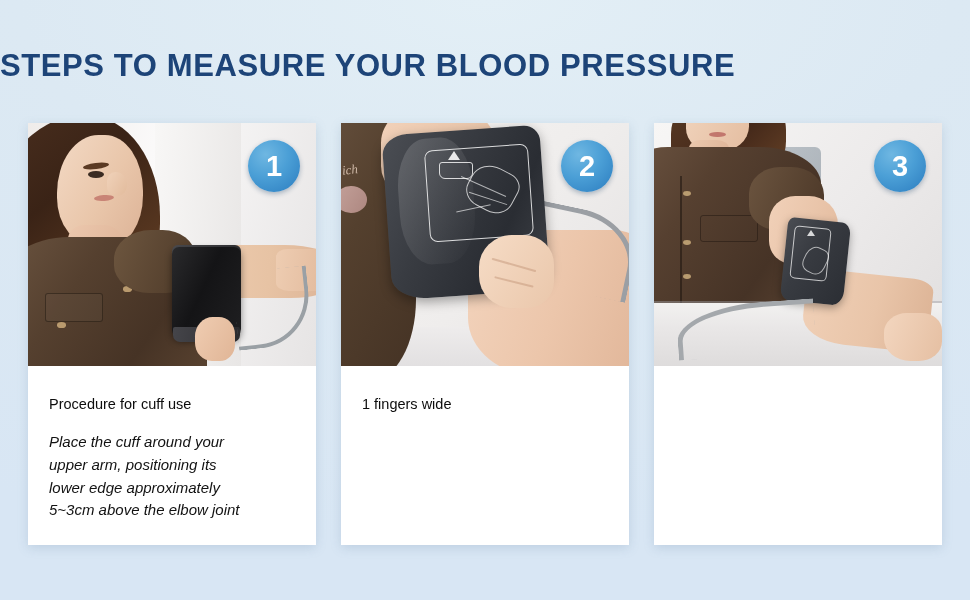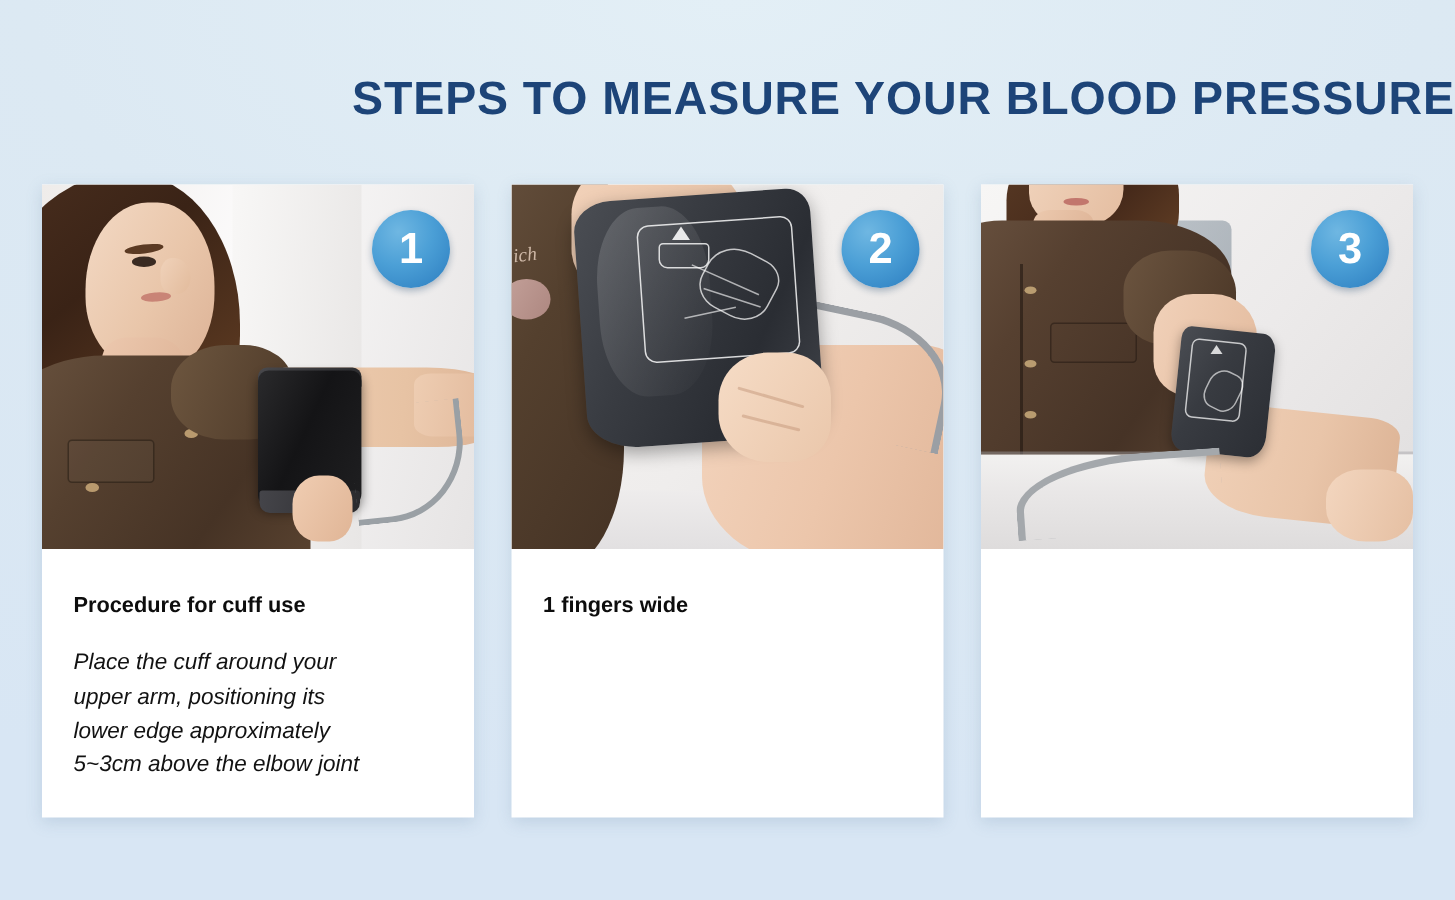--- a/index.html
+++ b/index.html
@@ -16,21 +16,21 @@
     width:970px; height:600px;
     background:
       radial-gradient(ellipse 120% 90% at 50% 0%, #e3eff6 0%, #dce9f3 40%, #d8e6f4 100%),
       linear-gradient(160deg, #dfebf3 0%, #dbe8f4 55%, #d9e6f6 100%);
   }
 
   
   .title {
     position:absolute;
     left:0; right:0; top:48px;
-    text-align:right;
+    text-align:left;
     font-size:31px;
     font-weight:bold;
     letter-spacing:0.6px;
     color:#1d4478;
     font-family:"Liberation Sans", sans-serif;
   }
 
   
   .cards {
     position:absolute;
@@ -79,21 +79,21 @@
   }
 
   
   .textwrap {
     flex:1;
     padding:30px 20px 0 21px;
   }
 
   .heading {
     font-size:14.5px;
-    font-weight:bold;
+    font-weight:normal;
     color:#0d0d0d;
     margin-bottom:19px;
     font-family:"Liberation Sans", sans-serif;
   }
 
   .body {
     font-size:15px;
     font-style:italic;
     font-weight:500;
     line-height:1.52;

